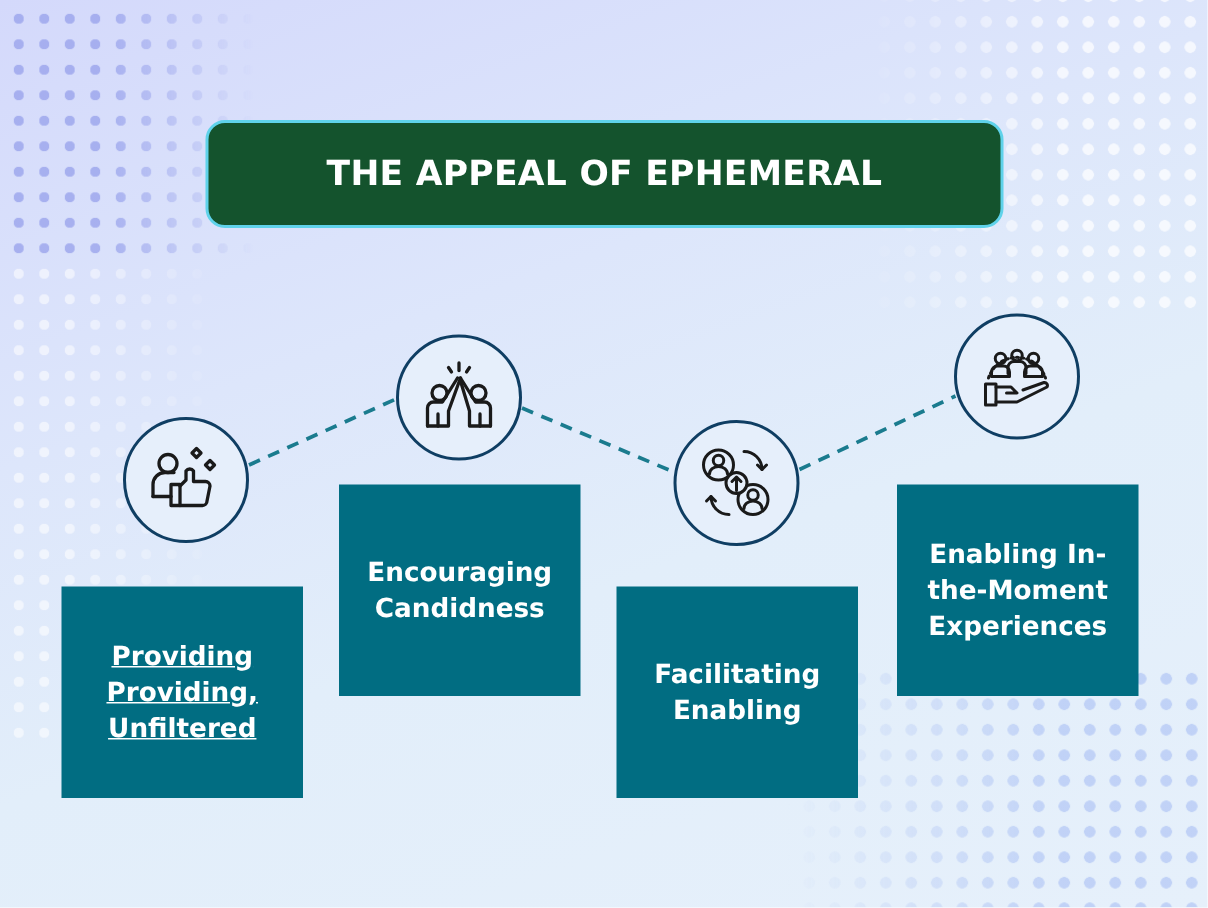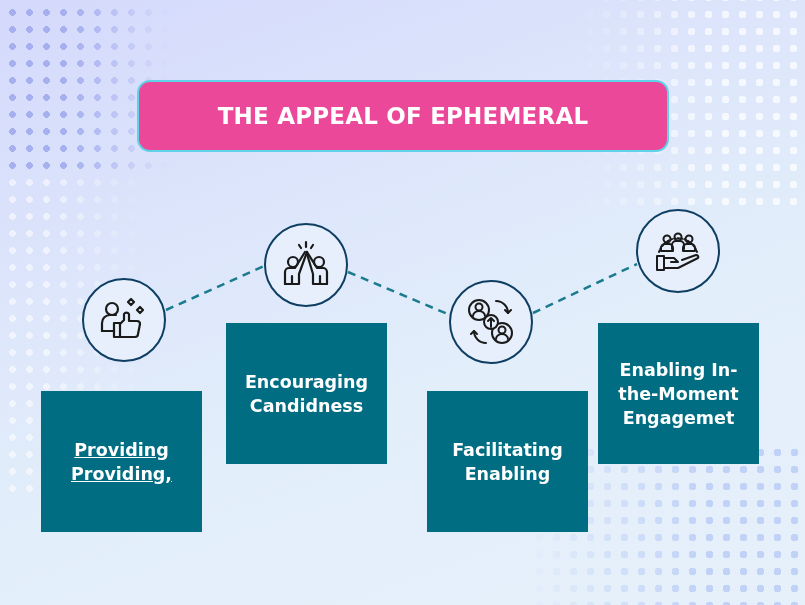--- a/index.html
+++ b/index.html
@@ -42,21 +42,21 @@
       background-image: radial-gradient(circle, rgba(180,200,245,0.75) 3.6px, transparent 4px);
       background-size: 17px 17px;
       background-position: 6px 4px;
       -webkit-mask-image: linear-gradient(270deg, #000 35%, transparent 100%);
       mask-image: linear-gradient(270deg, #000 35%, transparent 100%);
     }
     .title-box {
       position: absolute;
       left: 137px; top: 80px;
       width: 532px; height: 72px;
-      background: #ec4899;
+      background: #14532d;
       border: 2px solid #5fd2ea;
       border-radius: 13px;
       display: flex; flex-direction: column; align-items: center; justify-content: center;
       color: #ffffff;
       font-weight: bold;
       font-size: 23px;
       line-height: 29px;
       letter-spacing: 0.2px;
       text-align: center;
     }
@@ -160,29 +160,30 @@
     <path d="M32 27 v-3 a4 4 0 0 1 4 -4 h4 a4 4 0 0 1 4 4 v3 z"></path>
     <rect x="6" y="32" width="7" height="14"></rect>
     <path d="M13 34 h10 l4 4 h-7"></path>
     <path d="M13 44 h14 l20 -10 a2 2 0 0 0 -2 -3 l-14 5"></path>
   </svg>
 </div>
 
 <div class="card" style="left:41px; top:391px;text-decoration:underline;">
   <span>Providing</span>
   <span>Providing,</span>
+  <span>Unfiltered</span>
 </div>
 
 <div class="card" style="left:226px; top:323px;text-align:center;">
   <span>Encouraging</span>
   <span>Candidness</span>
 </div>
 
-<div class="card" style="left:427px; top:391px;">
+<div class="card" style="left:411px; top:391px;">
   <span>Facilitating</span>
   <span>Enabling</span>
 </div>
 
 <div class="card" style="left:598px; top:323px;">
   <span>Enabling In-</span>
   <span>the-Moment</span>
-  <span>Engagemet</span>
+  <span>Experiences</span>
 </div>
 
 </body></html>

